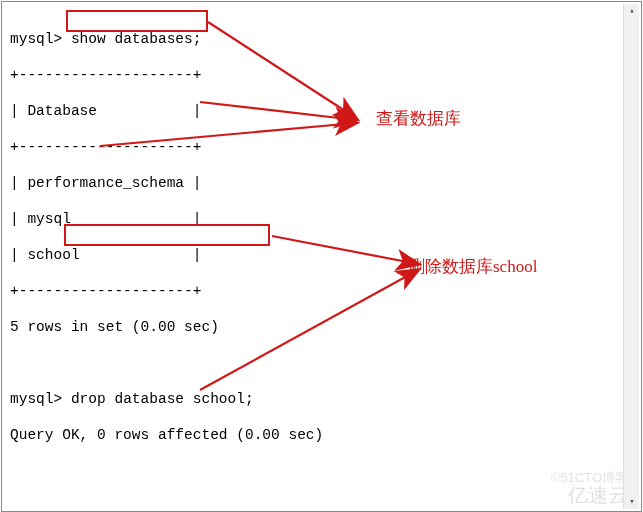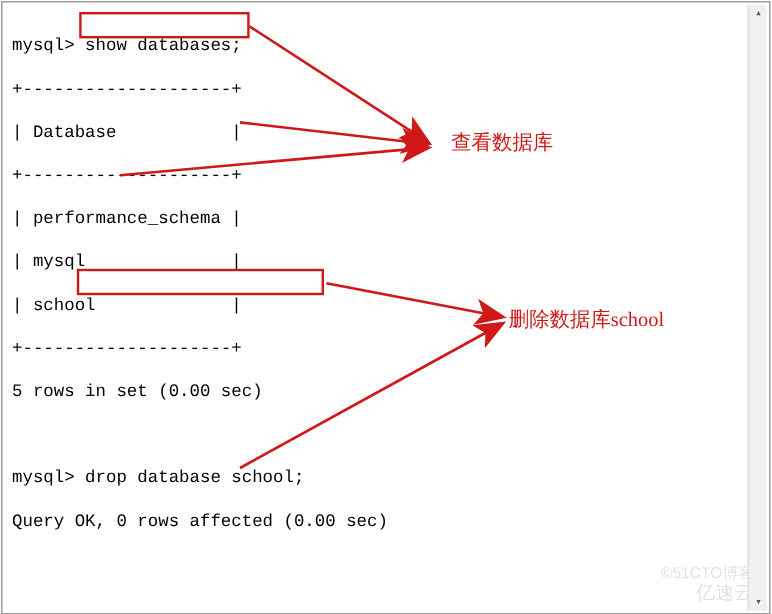--- a/index.html
+++ b/index.html
@@ -49,21 +49,21 @@
       z-index: 3;
     }
     .annot {
       position: absolute;
       color: #d01818;
       font-family: "SimSun","FangSong","Microsoft YaHei",serif;
       font-size: 17px;
       z-index: 4;
     }
     #annot1 { left: 362px; top: 110px; margin-left: 14px; }
-    #annot2 { left: 424px; top: 258px; }
+    #annot2 { left: 408px; top: 258px; }
     svg.arrows {
       position: absolute;
       left: 0; top: 0;
       width: 643px; height: 512px;
       z-index: 2;
       pointer-events: none;
     }
     .watermark {
       position: absolute;
       right: 15px;
@@ -71,21 +71,21 @@
       font-family: "Microsoft YaHei", sans-serif;
       font-size: 13px;
       color: rgba(0,0,0,0.12);
       z-index: 5;
     }
     .watermark2 {
       position: absolute;
       right: 15px;
       bottom: 8px;
       font-family: Liberation Serif, serif;
-      font-size: 16px;
+      font-size: 20px;
       color: rgba(0,0,0,0.13);
       z-index: 5;
     }
     .scrollbar {
       position: absolute;
       right: 2px;
       top: 2px;
       width: 16px;
       bottom: 2px;
       background: #f0f0f0;

